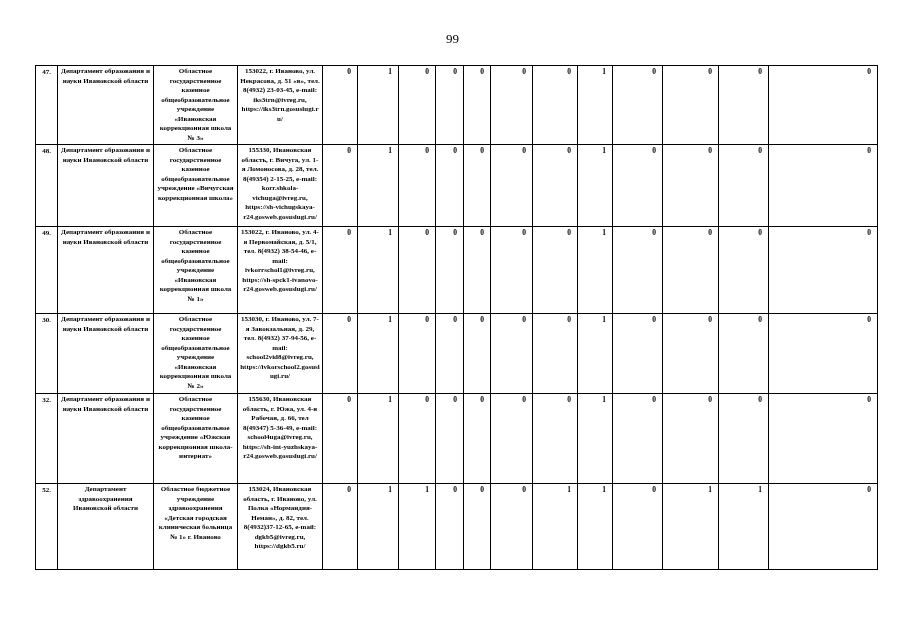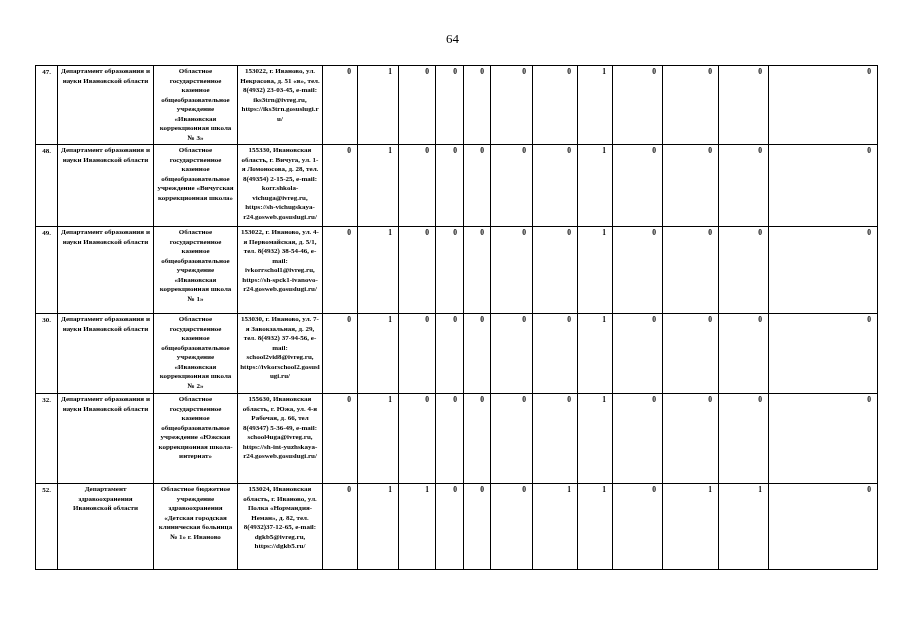--- a/index.html
+++ b/index.html
@@ -45,21 +45,21 @@
   tr:nth-child(2) { height: 82px; margin-left: 44px; }
   tr:nth-child(3) { height: 87px; }
   tr:nth-child(4) { height: 80px; }
   tr:nth-child(5) { height: 90px; }
   tr:nth-child(6) { height: 86px; }
 </style>
 </head>
 <body>
 
 <div class="page">
-  <div class="page-number">64</div>
+  <div class="page-number">99</div>
 
   <table class="grid">
     <colgroup>
       <col style="width:22px">
         <col style="width:96px">
         <col style="width:84px">
         <col style="width:85px">
       <col style="width:35px">
         <col style="width:41px">
         <col style="width:37px">

